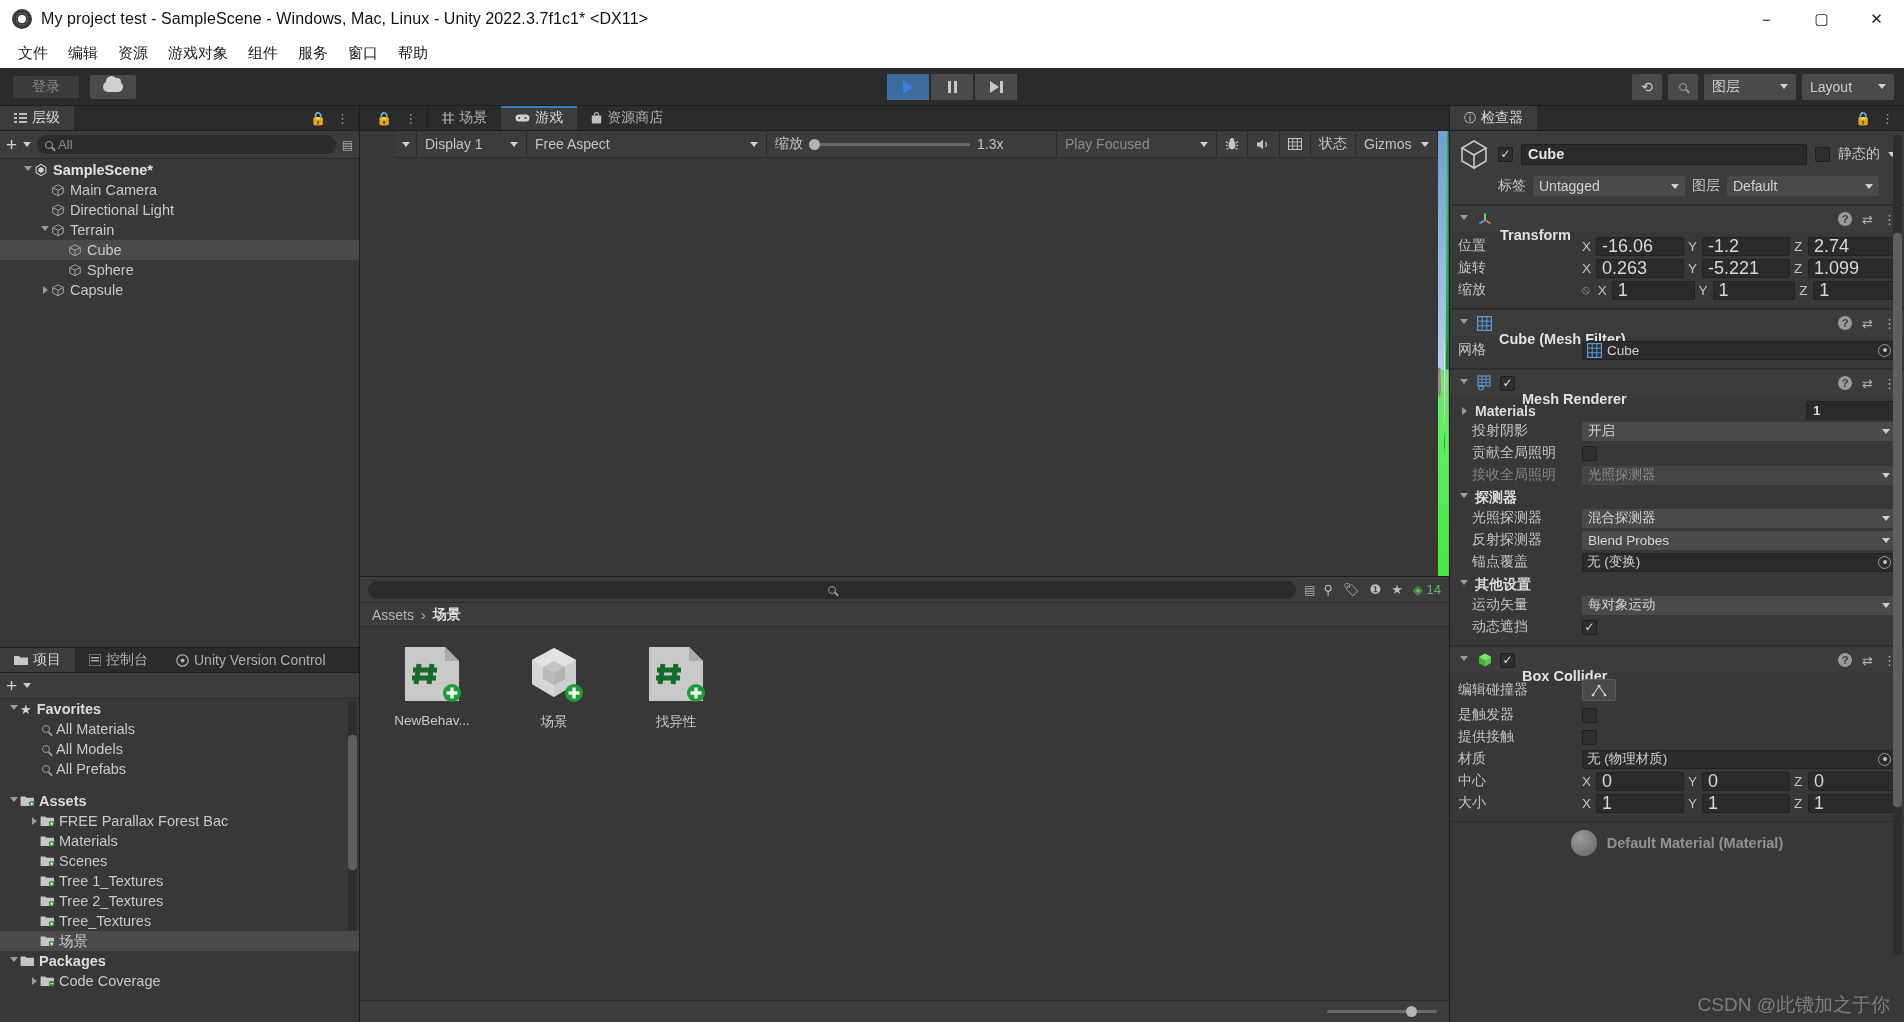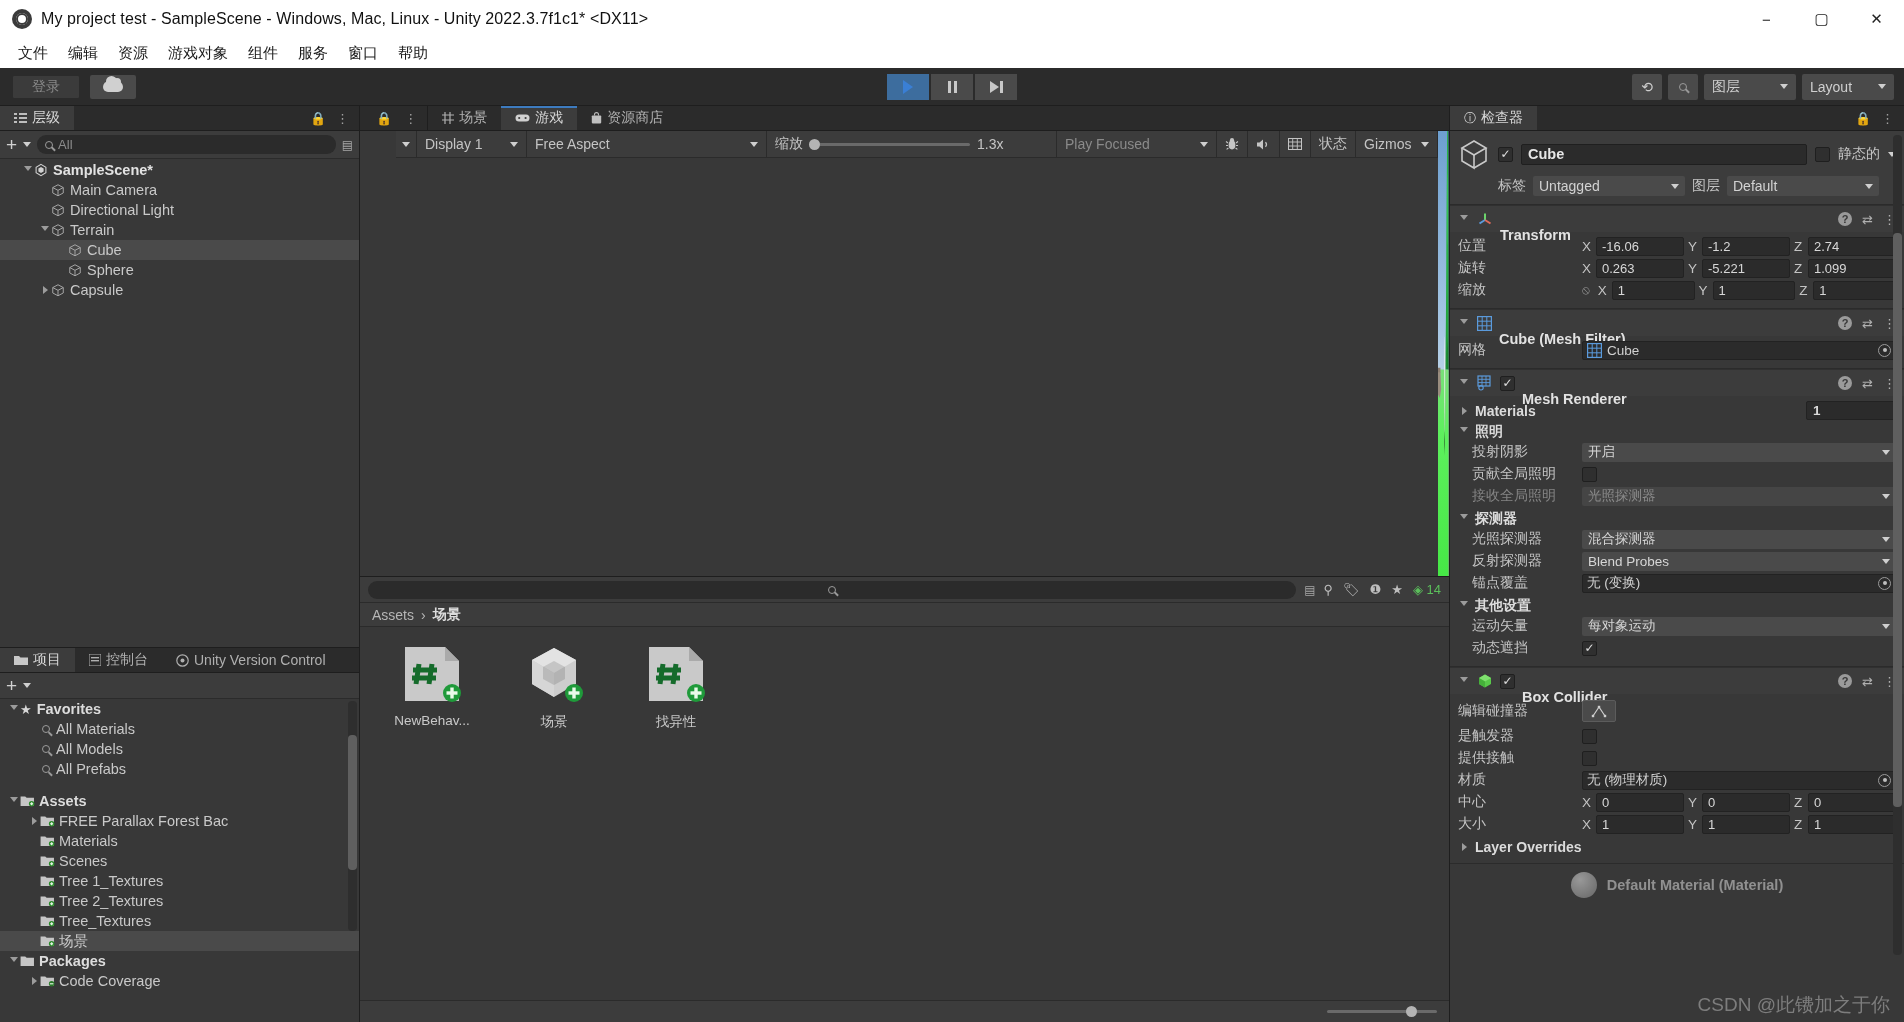--- a/index.html
+++ b/index.html
@@ -158,21 +158,21 @@
   .qmark { width:14px; height:14px; border-radius:50%; background:#9a9a9a; color:#383838; font-size:11px;
     display:flex; align-items:center; justify-content:center; font-weight:bold; }
   .comp-body { padding:4px 8px 6px 8px; }
   .prow { height:20px; display:flex; align-items:center; gap:6px; margin-bottom:2px; }
   .prow .plabel { width:118px; font-size:14px; color:#c4c4c4; flex:none; }
   .prow .plabel.ind { padding-left:14px; width:118px; }
   .prow .plabel.dimmed { color:#848484; }
   .xyz { display:flex; align-items:center; gap:4px; flex:1; }
   .axis { font-size:13.5px; color:#c4c4c4; width:10px; }
   .numf { flex:1; height:19px; background:#2b2b2b; border:1px solid #222; border-radius:2px;
-    display:flex; align-items:center; padding:0 5px; font-size:13px; color:#d8d8d8; min-width:0; }
+    display:flex; align-items:center; padding:0 5px; font-size:18px; color:#d8d8d8; min-width:0; }
   .objf { flex:1; height:19px; background:#2b2b2b; border:1px solid #222; border-radius:2px;
     display:flex; align-items:center; padding:0 4px; font-size:13.5px; color:#d0d0d0; gap:5px; }
   .objf .circ { margin-left:auto; width:13px; height:13px; border-radius:50%; border:1.5px solid #9a9a9a;
     display:flex; align-items:center; justify-content:center; }
   .objf .circ:after { content:""; width:4px; height:4px; border-radius:50%; background:#bfbfbf; }
   .ddfield { flex:1; height:19px; background:#4a4a4a; border-radius:2px; display:flex; align-items:center;
     justify-content:space-between; padding:0 6px; font-size:13.5px; color:#d6d6d6; }
   .ddfield.dimmed { color:#8c8c8c; background:#454545; }
   .foldrow { height:21px; display:flex; align-items:center; gap:5px; font-size:14px; }
   .foldrow.bold { font-weight:bold; color:#dcdcdc; }
@@ -876,26 +876,20 @@
               </span>
             </div>
             <div class="comp-body">
               <div class="foldrow bold">
                 <span class="arrow">
                   <i></i>
                 </span>
                 <span>Materials</span>
                 <span class="matcount">1</span>
               </div>
-              <div class="foldrow bold">
-                <span class="arrow down">
-                  <i></i>
-                </span>
-                <span>照明</span>
-              </div>
               <div class="prow">
                 <span class="plabel ind">投射阴影</span>
                 <span class="ddfield">
                   <span>开启</span>
                   <span class="caret"></span>
                 </span>
               </div>
               <div class="prow">
                 <span class="plabel ind">贡献全局照明</span>
                 <span class="chk"></span>
@@ -1013,26 +1007,20 @@
                 <span class="plabel">大小</span>
                 <span class="xyz">
                   <span class="axis">X</span>
                   <span class="numf">1</span>
                   <span class="axis">Y</span>
                   <span class="numf">1</span>
                   <span class="axis">Z</span>
                   <span class="numf">1</span>
                 </span>
               </div>
-              <div class="foldrow bold">
-                <span class="arrow">
-                  <i></i>
-                </span>
-                <span>Layer Overrides</span>
-              </div>
             </div>
           </div>
         </div>
 
       <div style="display:flex;align-items:center;gap:10px;padding:8px;opacity:.55;justify-content:center;">
         <div style="width:26px;height:26px;border-radius:50%;background:radial-gradient(circle at 35% 30%,#e8e8e8,#8d8d8d);"></div>
         <span style="font-weight:bold;font-size:14.5px;color:#d8d8d8;">Default Material (Material)</span>
       </div>
     </div>
   </div>

